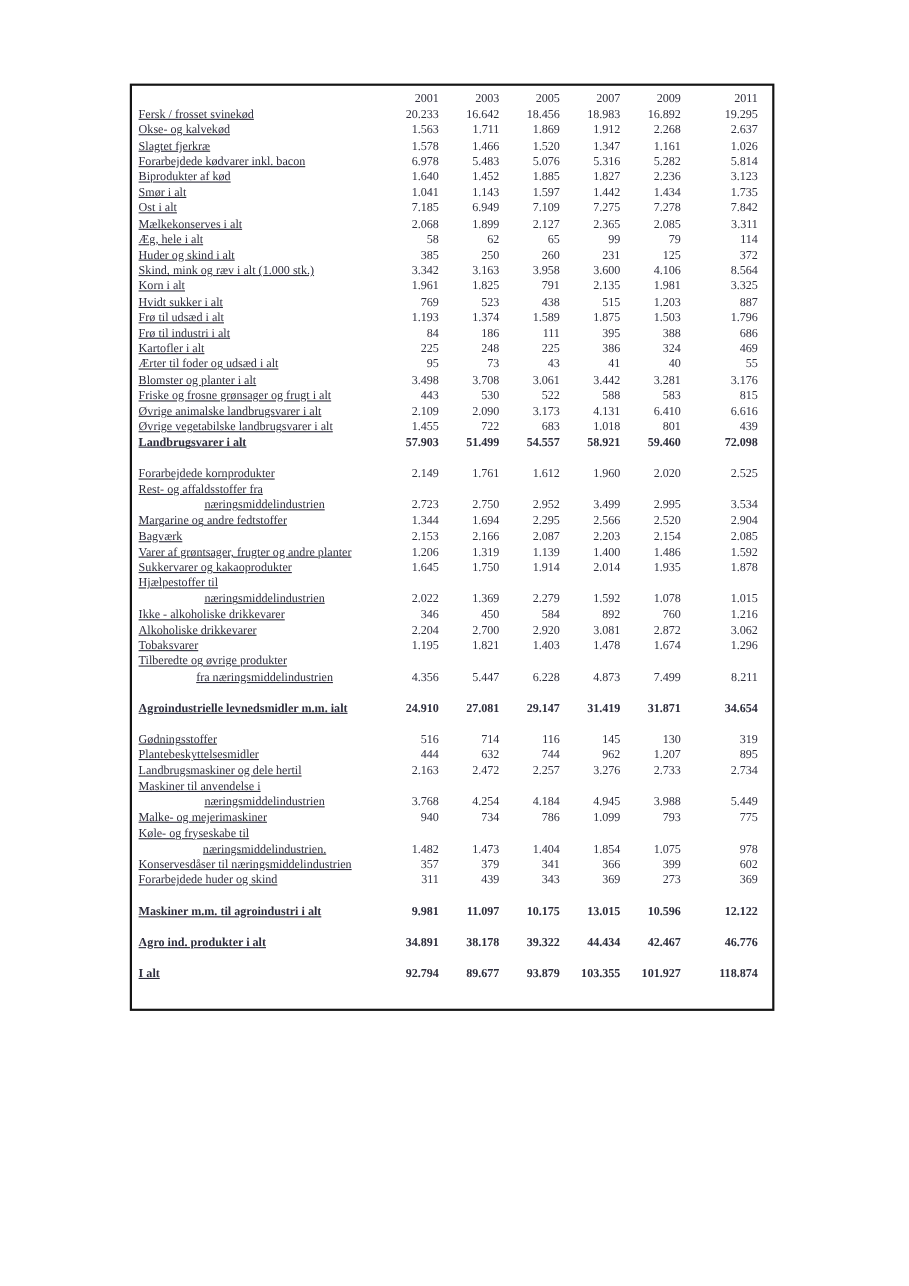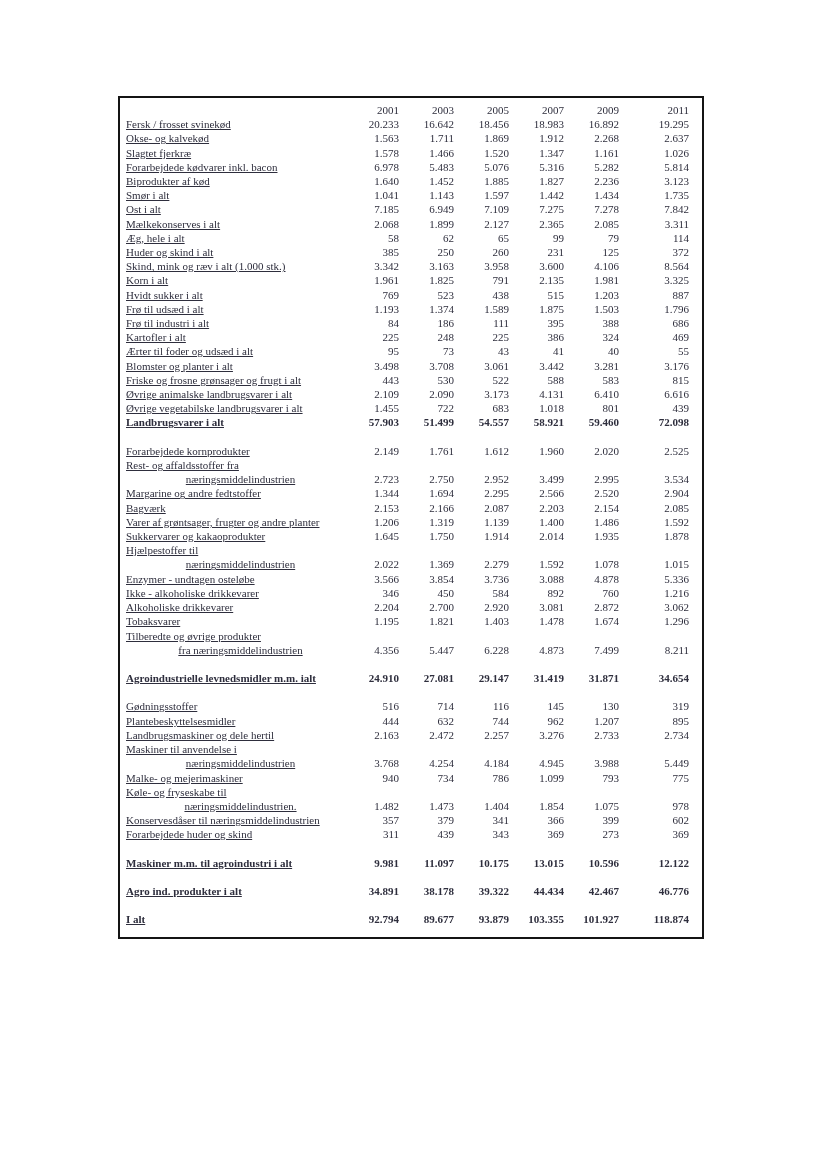--- a/index.html
+++ b/index.html
@@ -9,21 +9,21 @@
     background: #ffffff;
     position: relative;
     font-family: "Liberation Serif", "DejaVu Serif", serif;
   }
   .page {
     position: absolute; inset: 0;
     background: #ffffff;
   }
   .table-box {
     position: absolute;
-    left: 118px; top: 96px;
+    left: 118px; top: 76px;
     width: 586px; height: 843px;
     border: 2px solid #141414;
     padding: 5px 14px 0 6px;
     background: #ffffff;
   }
   table.stats {
     border-collapse: collapse;
     table-layout: fixed;
     width: 562px;
   }
@@ -349,29 +349,20 @@
           <tr class="r-indent">
             <td class="lbl">næringsmiddelindustrien</td>
             <td class="num">2.022</td>
             <td class="num">1.369</td>
             <td class="num">2.279</td>
             <td class="num">1.592</td>
             <td class="num">1.078</td>
             <td class="num">1.015</td>
           </tr>
           <tr>
-            <td class="lbl">Enzymer - undtagen osteløbe</td>
-            <td class="num">3.566</td>
-            <td class="num">3.854</td>
-            <td class="num">3.736</td>
-            <td class="num">3.088</td>
-            <td class="num">4.878</td>
-            <td class="num">5.336</td>
-          </tr>
-          <tr>
             <td class="lbl">Ikke - alkoholiske drikkevarer</td>
             <td class="num">346</td>
             <td class="num">450</td>
             <td class="num">584</td>
             <td class="num">892</td>
             <td class="num">760</td>
             <td class="num">1.216</td>
           </tr>
           <tr>
             <td class="lbl">Alkoholiske drikkevarer</td>

